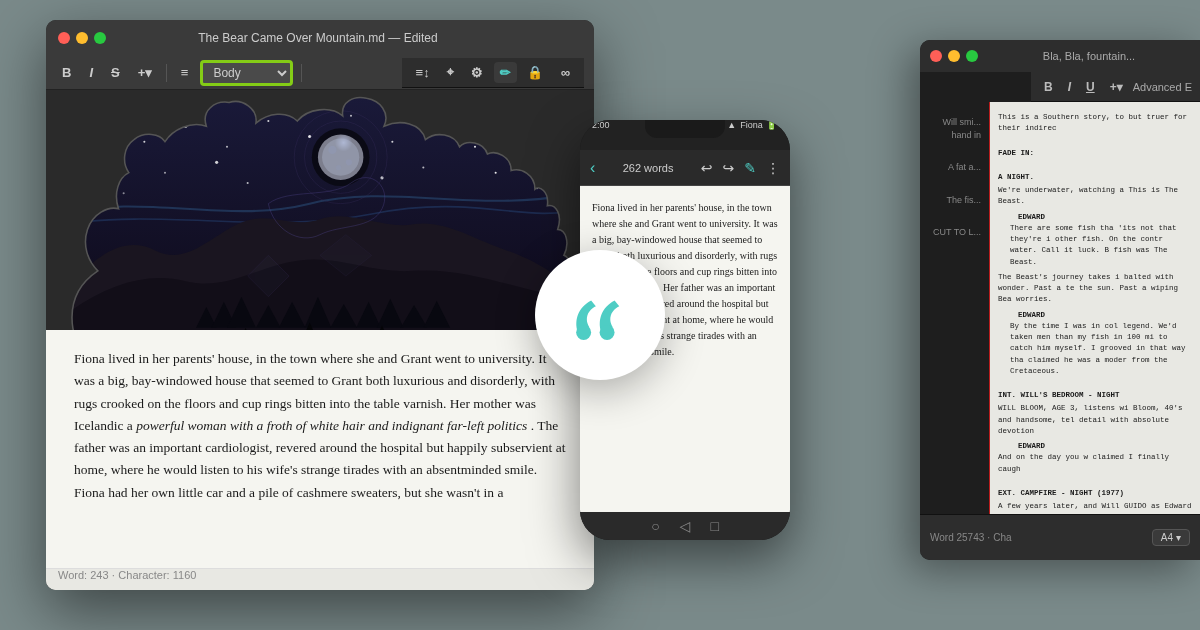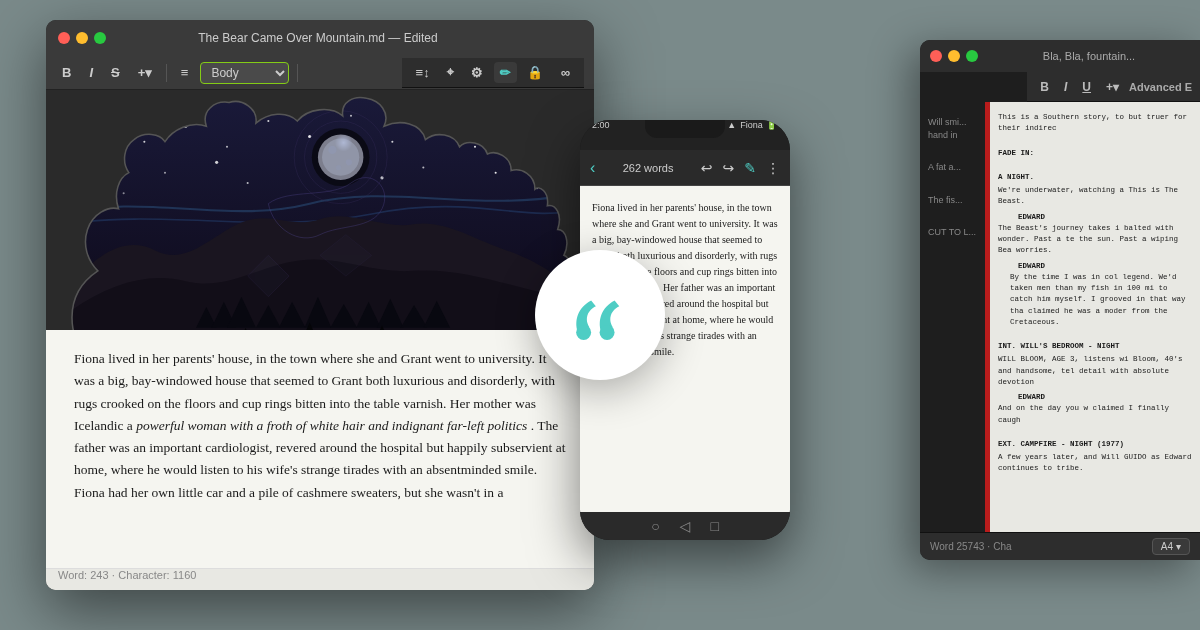--- a/index.html
+++ b/index.html
@@ -89,21 +89,21 @@
 
     .tool-separator {
       width: 1px;
       height: 18px;
       background: #555;
       margin: 0 2px;
     }
 
     .style-select {
       background: #4a4a4a;
-      border: 1px solid #84cc16;
+      border: 3px solid #84cc16;
       color: #ccc;
       font-size: 12px;
       padding: 2px 6px;
       border-radius: 4px;
       cursor: pointer;
     }
 
     .right-toolbar {
       margin-left: auto;
       display: flex;
@@ -372,22 +372,23 @@
       overflow: hidden;
     }
 
     .right-sidebar {
       width: 70px;
       background: #1e1e1e;
       padding: 14px 8px;
       display: flex;
       flex-direction: column;
       gap: 20px;
-      border-right: 5px solid #b91c1c;
-      flex-shrink: 0;
+      border-right: 1px solid #b91c1c;
+      flex-shrink: 0;
+      text-align: right;
     }
 
     .sidebar-label {
       font-size: 9px;
       color: #888;
       line-height: 1.4;
     }
 
     .screenplay-page {
       flex: 1;
@@ -418,21 +419,21 @@
       font-weight: bold;
       margin-top: 4px;
     }
 
     .sc-dialog {
       margin-left: 12px;
       margin-bottom: 4px;
     }
 
     .right-footer {
-      height: 28px;
+      height: 46px;
       background: #2d2d2d;
       display: flex;
       align-items: center;
       padding: 12px 10px;
       font-size: 10px;
       color: #888;
       border-top: 1px solid #111;
       flex-shrink: 0;
       justify-content: space-between;
     }
@@ -654,41 +655,46 @@
       <div class="tl-btn tl-max"></div>
     </div>
     <span class="right-title">Bla, Bla, fountain...</span>
   </div>
 
   <div class="right-toolbar">
     <button class="r-tool-btn">B</button>
     <button class="r-tool-btn italic">I</button>
     <button class="r-tool-btn underline">U</button>
     <button class="r-tool-btn">+▾</button>
-    <span style="flex:1; text-align:right; font-size:11px; color:#aaa; font-weight:bold;">Advanced E</span>
+    <span style="flex:1; text-align:right; font-size:11px; color:#aaa; font-weight:normal;">Advanced E</span>
   </div>
 
   <div class="right-content">
     <div class="right-sidebar">
       <div class="sidebar-label">Will smi...
 hand in</div>
       <div class="sidebar-label">A fat a...</div>
       <div class="sidebar-label">The fis...</div>
       <div class="sidebar-label">CUT TO L...</div>
     </div>
 
     <div class="screenplay-page">
       <div class="screenplay-text">
         <div class="sc-action">This is a Southern story, to
 but truer for their indirec</div>
         <div class="sc-scene">FADE IN:</div>
         <div class="sc-scene">A NIGHT.</div>
         <div class="sc-action">We're underwater, watching a
 This is The Beast.</div>
         <div class="sc-character">EDWARD</div>
+        <div class="sc-dialog">There are some fish tha
+'its not that they're i
+other fish. On the contr
+water. Call it luck. B
+fish was The Beast.</div>
         <div class="sc-action">The Beast's journey takes i
 balted with wonder. Past a te
 the sun. Past a wiping Bea
 worries.</div>
         <div class="sc-character">EDWARD</div>
         <div class="sc-dialog">By the time I was in col
 legend. We'd taken men
 than my fish in 100 mi
 to catch him myself. I
 grooved in that way tha

